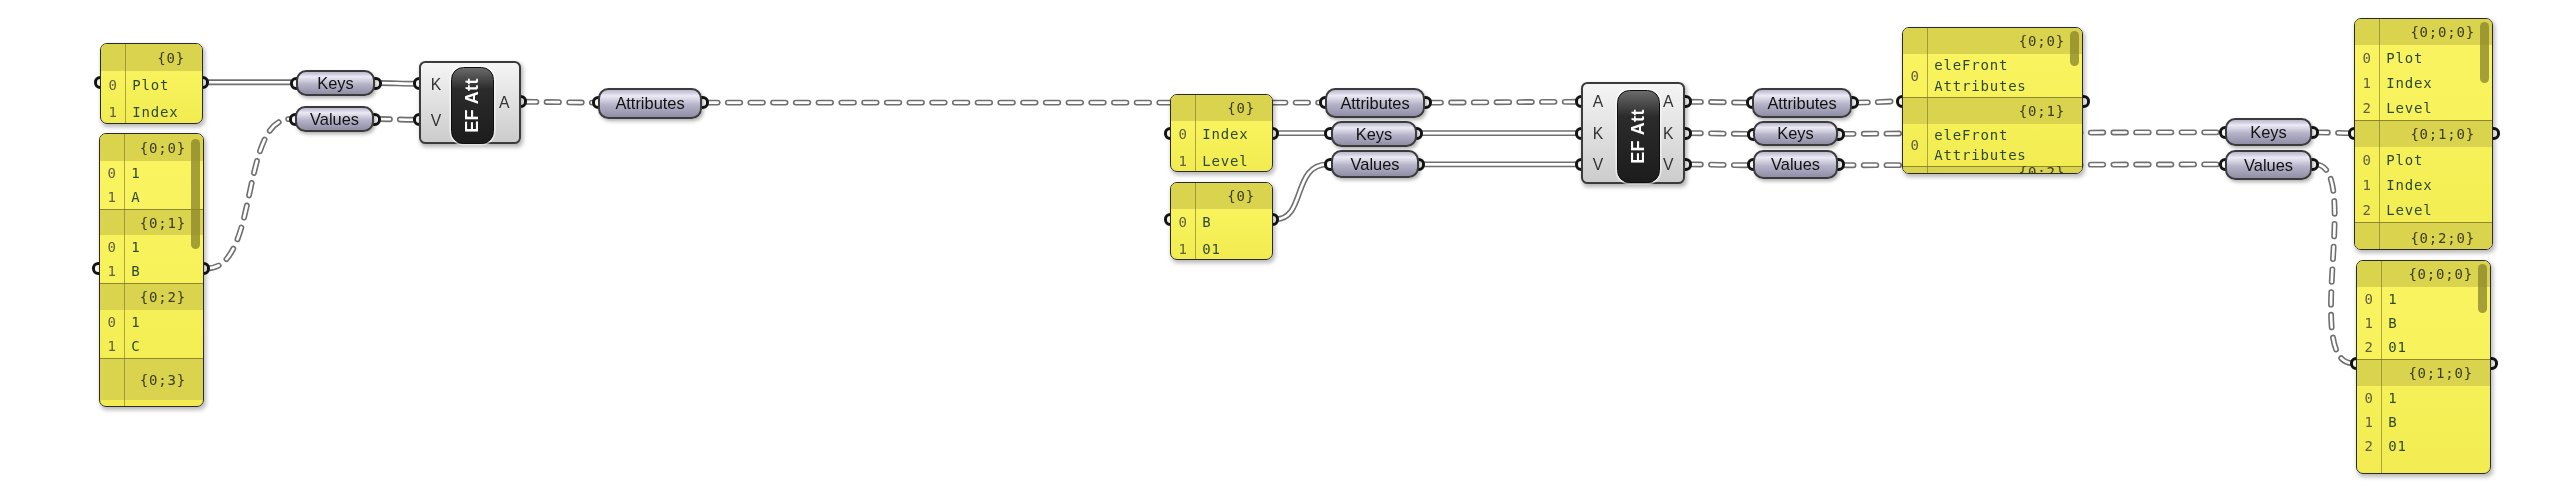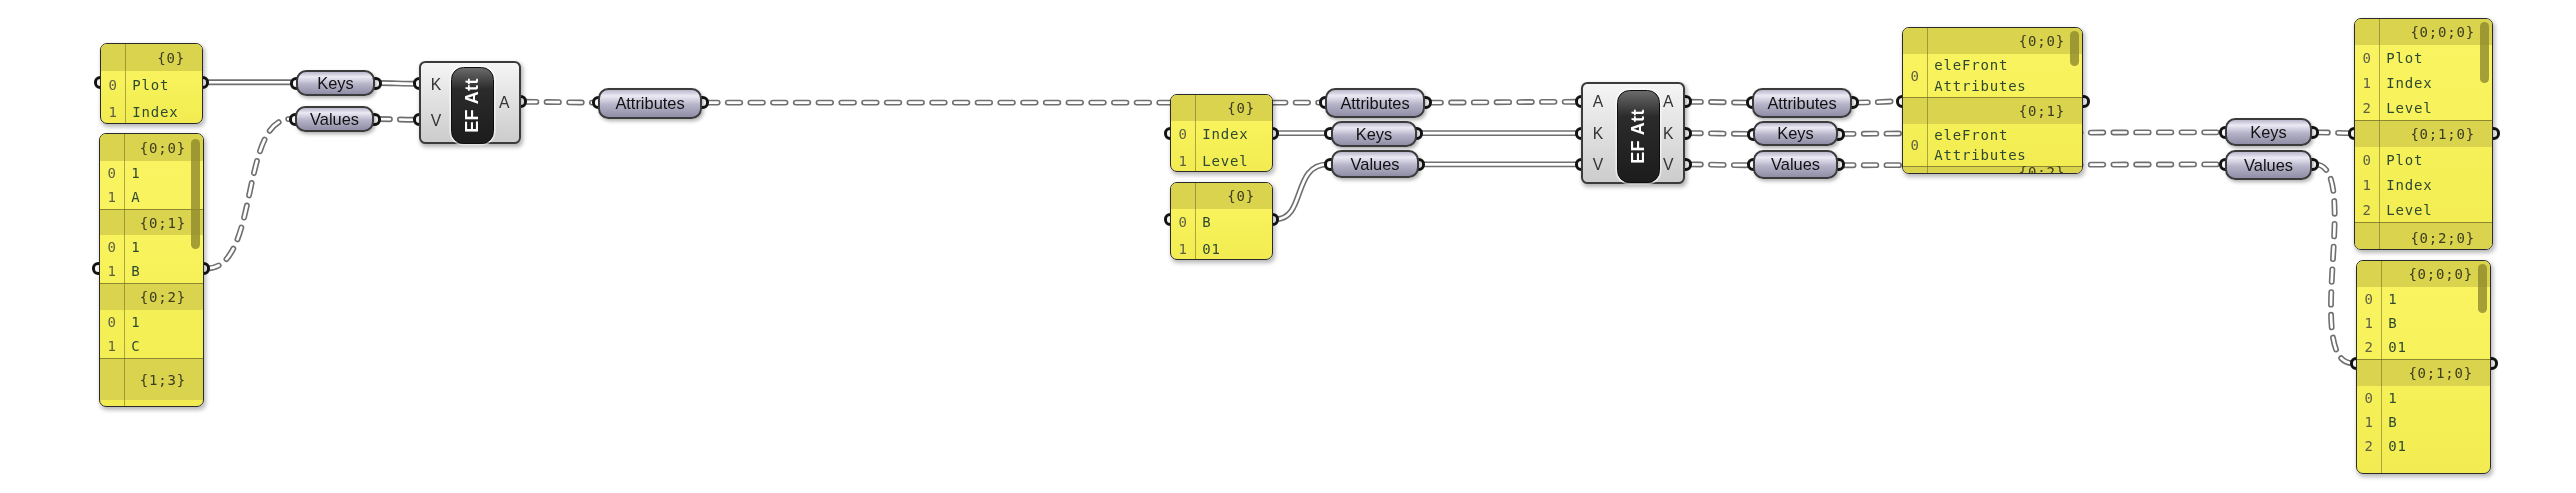--- a/index.html
+++ b/index.html
@@ -217,21 +217,21 @@
       </div>
       <div class="prow i" style="height: 24px;">
         <span class="idx">0</span>
         <span class="itxt">1</span>
       </div>
       <div class="prow i" style="height: 24px;">
         <span class="idx">1</span>
         <span class="itxt">C</span>
       </div>
       <div class="prow h" style="height: 41px;">
-        <span class="htext">{1;3}</span>
+        <span class="htext">{0;3}</span>
       </div>
       <div class="prow s" style="height: 9.4px;"></div>
       <div class="pline"></div>
       <div class="pscroll" style="top: 4.7px; height: 110px;"></div>
     </div>
     <div class="node capsule" style="left: 296px; top: 70px; width: 79px; height: 26px;">
       <span class="cap-label">Keys</span>
     </div>
     <div class="node capsule" style="left: 295px; top: 106px; width: 79px; height: 26px;">
       <span class="cap-label">Values</span>

